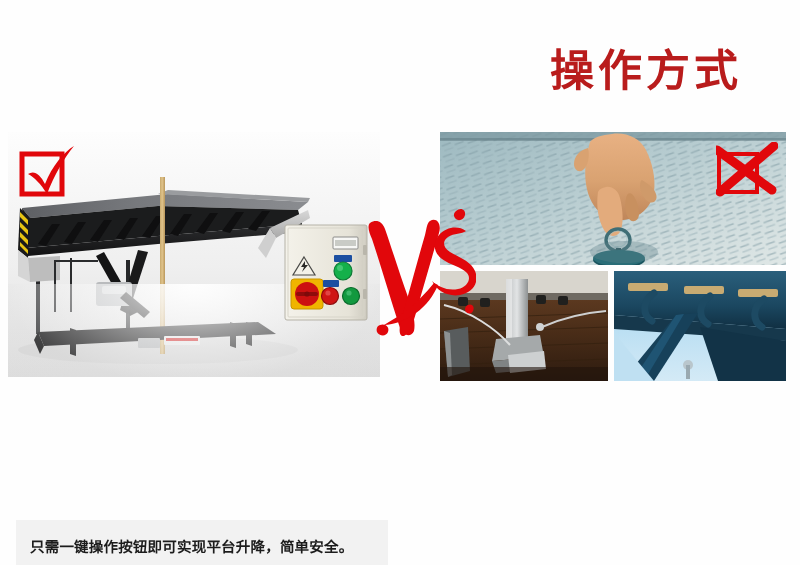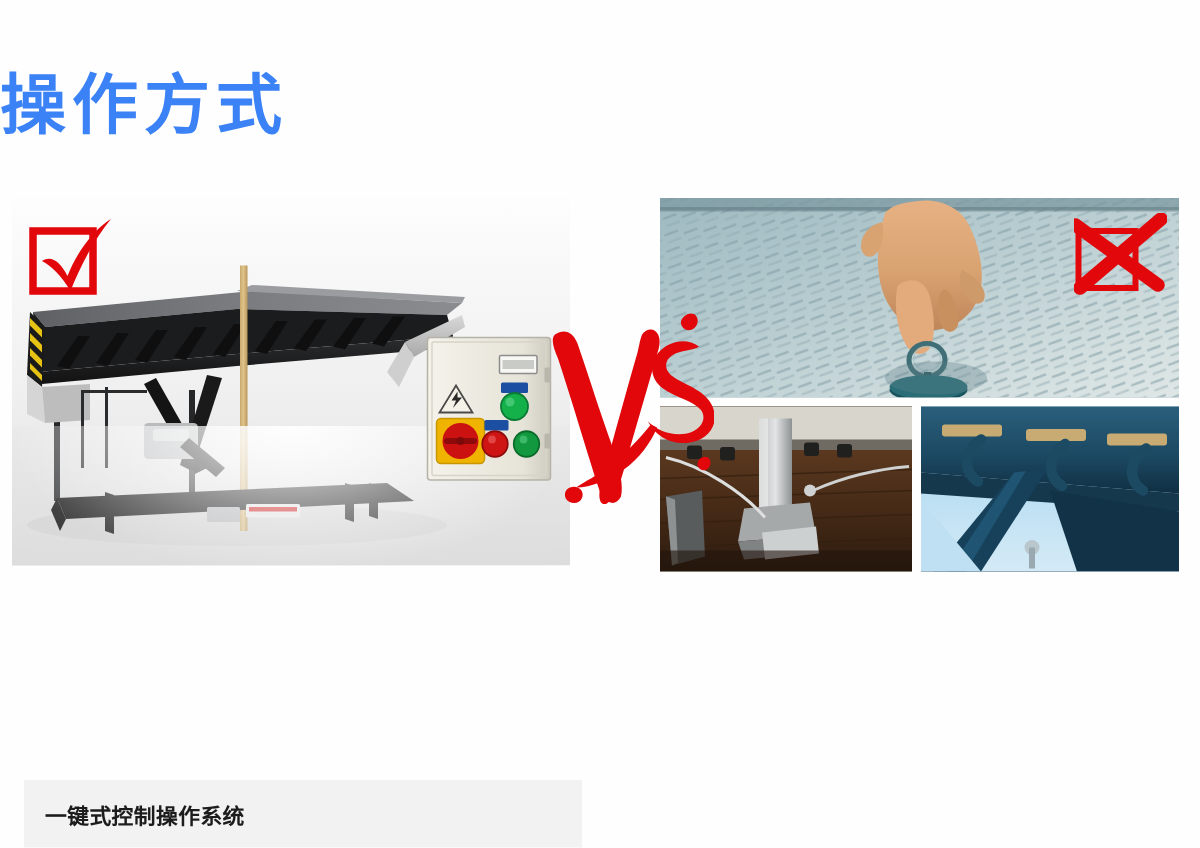--- a/index.html
+++ b/index.html
@@ -22,26 +22,26 @@
     width: 800px;
     height: 565px;
   }
 
   
   .title {
     position: absolute;
     left: 0;
     top: 44px;
     width: 742px;
-    text-align: left;
+    text-align: right;
     font-size: 44px;
     line-height: 54px;
     font-weight: bold;
     letter-spacing: 4px;
-    color: #3b82f6;
+    color: #b91c1c;
     font-family: "DejaVu Sans", "Liberation Sans", sans-serif;
   }
 
   
   .left-col {
     position: absolute;
     left: 8px;
     top: 132px;
     width: 372px;
     height: 376px;
@@ -300,21 +300,20 @@
         <rect x="80" y="66" width="4" height="10" rx="1" fill="#b9b6ab"></rect>
       </svg>
 
       <svg class="badge-check" viewBox="0 0 62 58">
         <rect x="4" y="10" width="40" height="40" fill="none" stroke="#e1070b" stroke-width="5"></rect>
         <path d="M10,30 C16,26 22,30 27,40 C34,22 46,8 56,2 C46,14 36,32 29,50 C23,40 16,33 10,30 Z" fill="#e1070b"></path>
       </svg>
     </div>
 
     <div class="caption caption-left">
-      <div class="cap-head">一键式控制操作系统</div>
       <div class="cap-body">只需一键操作按钮即可实现平台升降，简单安全。</div>
     </div>
   </div>
 
   <svg class="vs-mark" viewBox="0 0 108 135">
     <g fill="#e1070b">
 
       <path d="M2,18 C8,14 14,16 17,24 C24,44 32,70 40,92 C44,104 48,116 46,126
                C42,134 34,130 31,120 C22,92 12,58 4,34 C1,27 -1,21 2,18 Z"></path>
 

